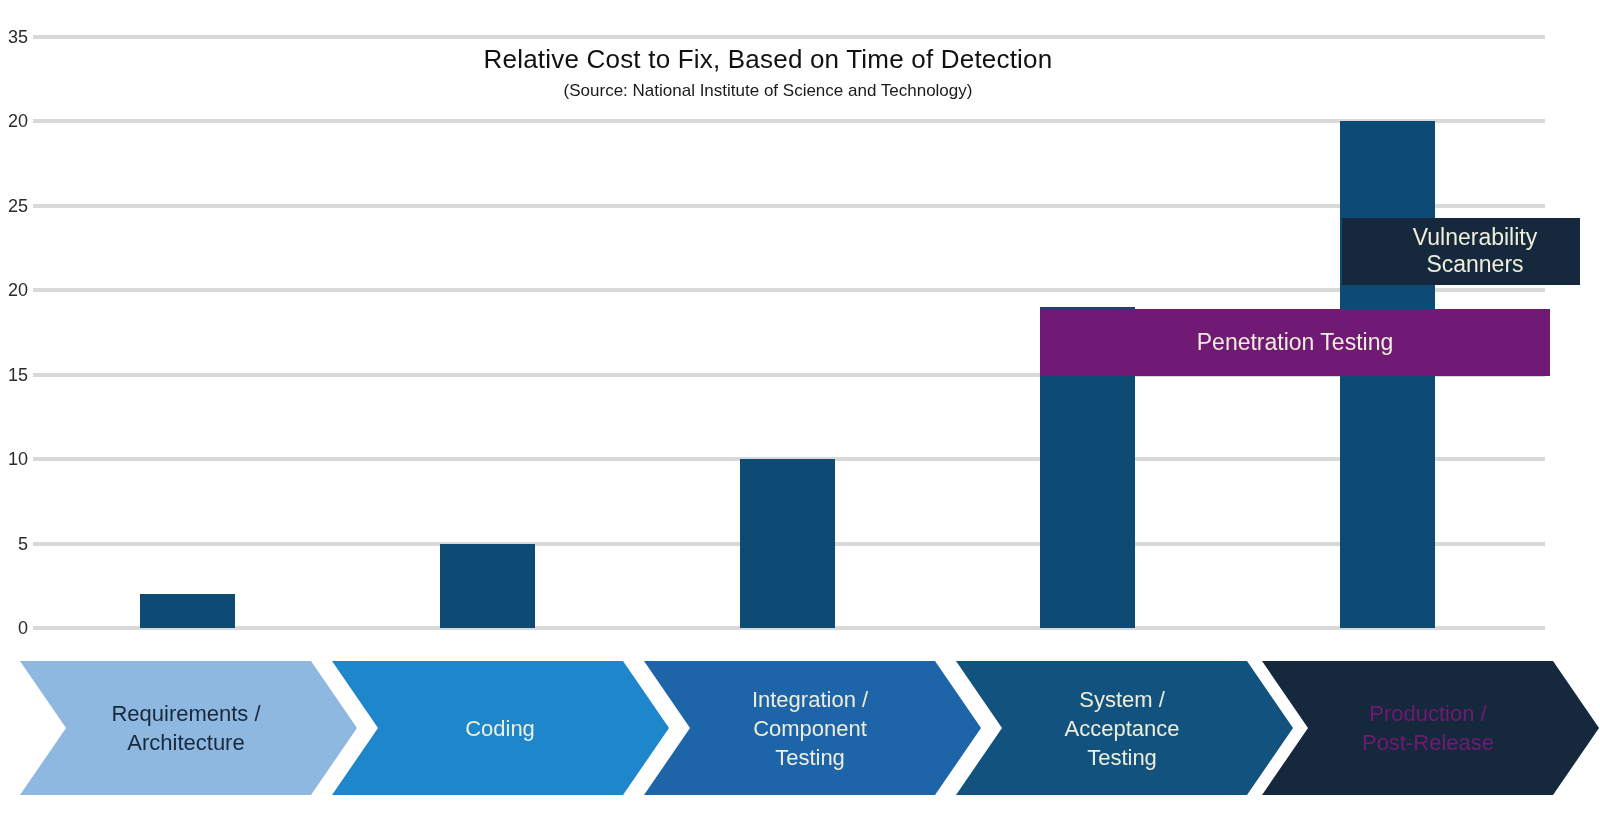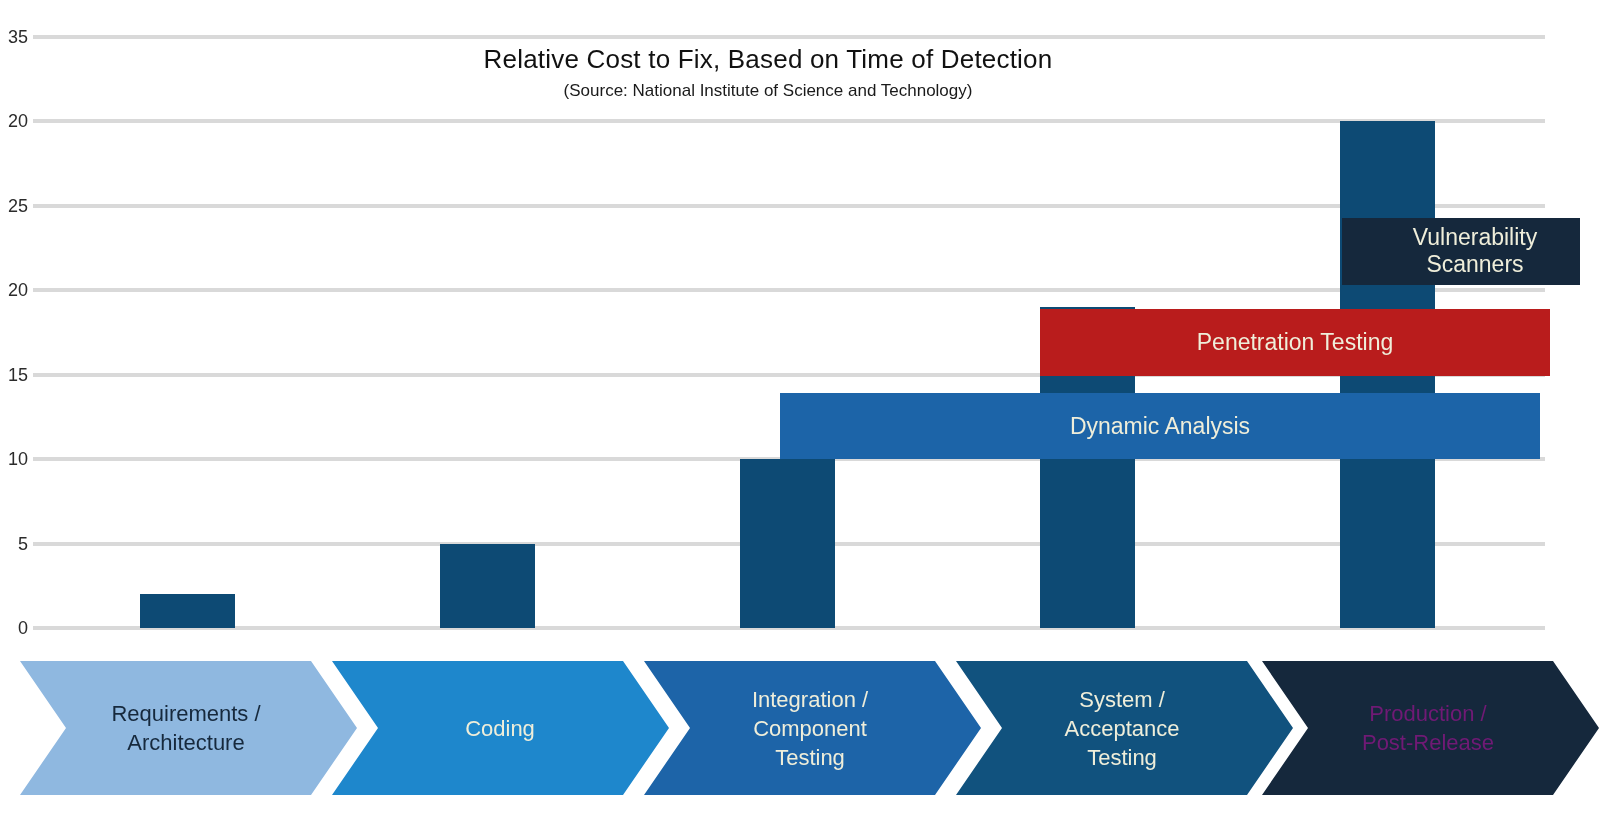--- a/index.html
+++ b/index.html
@@ -36,24 +36,21 @@
     <div class="title">Relative Cost to Fix, Based on Time of Detection</div>
     <div class="subtitle">(Source: National Institute of Science and Technology)</div>
   </div>
 
   <div class="bar" style="left: 140px; top: 594.228px; height: 33.772px; background: rgb(13, 74, 116);"></div>
   <div class="bar" style="left: 440px; top: 543.57px; height: 84.43px; background: rgb(13, 74, 116);"></div>
   <div class="bar" style="left: 740px; top: 459.14px; height: 168.86px; background: rgb(13, 74, 116);"></div>
   <div class="bar" style="left: 1040px; top: 307.166px; height: 320.834px; background: rgb(13, 74, 116);"></div>
   <div class="bar" style="left: 1340px; top: 121.42px; height: 506.58px; background: rgb(13, 74, 116);"></div>
 
-  <div class="overlay" style="left: 780px; width: 760px; top: 393.285px; height: 65.8554px; background: rgb(28, 100, 168); color: rgb(239, 238, 218);">
-    <span>Dynamic Analysis</span>
-  </div>
-  <div class="overlay" style="left: 1040px; width: 510px; top: 308.855px; height: 67.544px; background: #b91c1c; color: rgb(239, 238, 218);">
+  <div class="overlay" style="left: 1040px; width: 510px; top: 308.855px; height: 67.544px; background: #701a75; color: rgb(239, 238, 218);">
     <span>Penetration Testing</span>
   </div>
   <div class="overlay" style="left: 1342px; width: 210px; top: 217.67px; height: 67.544px; background: rgb(21, 40, 60); color: rgb(239, 238, 218); padding-left: 28px;">
     <span>Vulnerability
 Scanners</span>
   </div>
 
   <svg class="chev" width="1600" height="160" viewBox="0 0 1600 160">
       <polygon points="20,16 311,16 357,83 311,150 20,150 66,83" fill="#8fb8e0"></polygon>
       <polygon points="332,16 623,16 669,83 623,150 332,150 378,83" fill="#1e87cc"></polygon>

